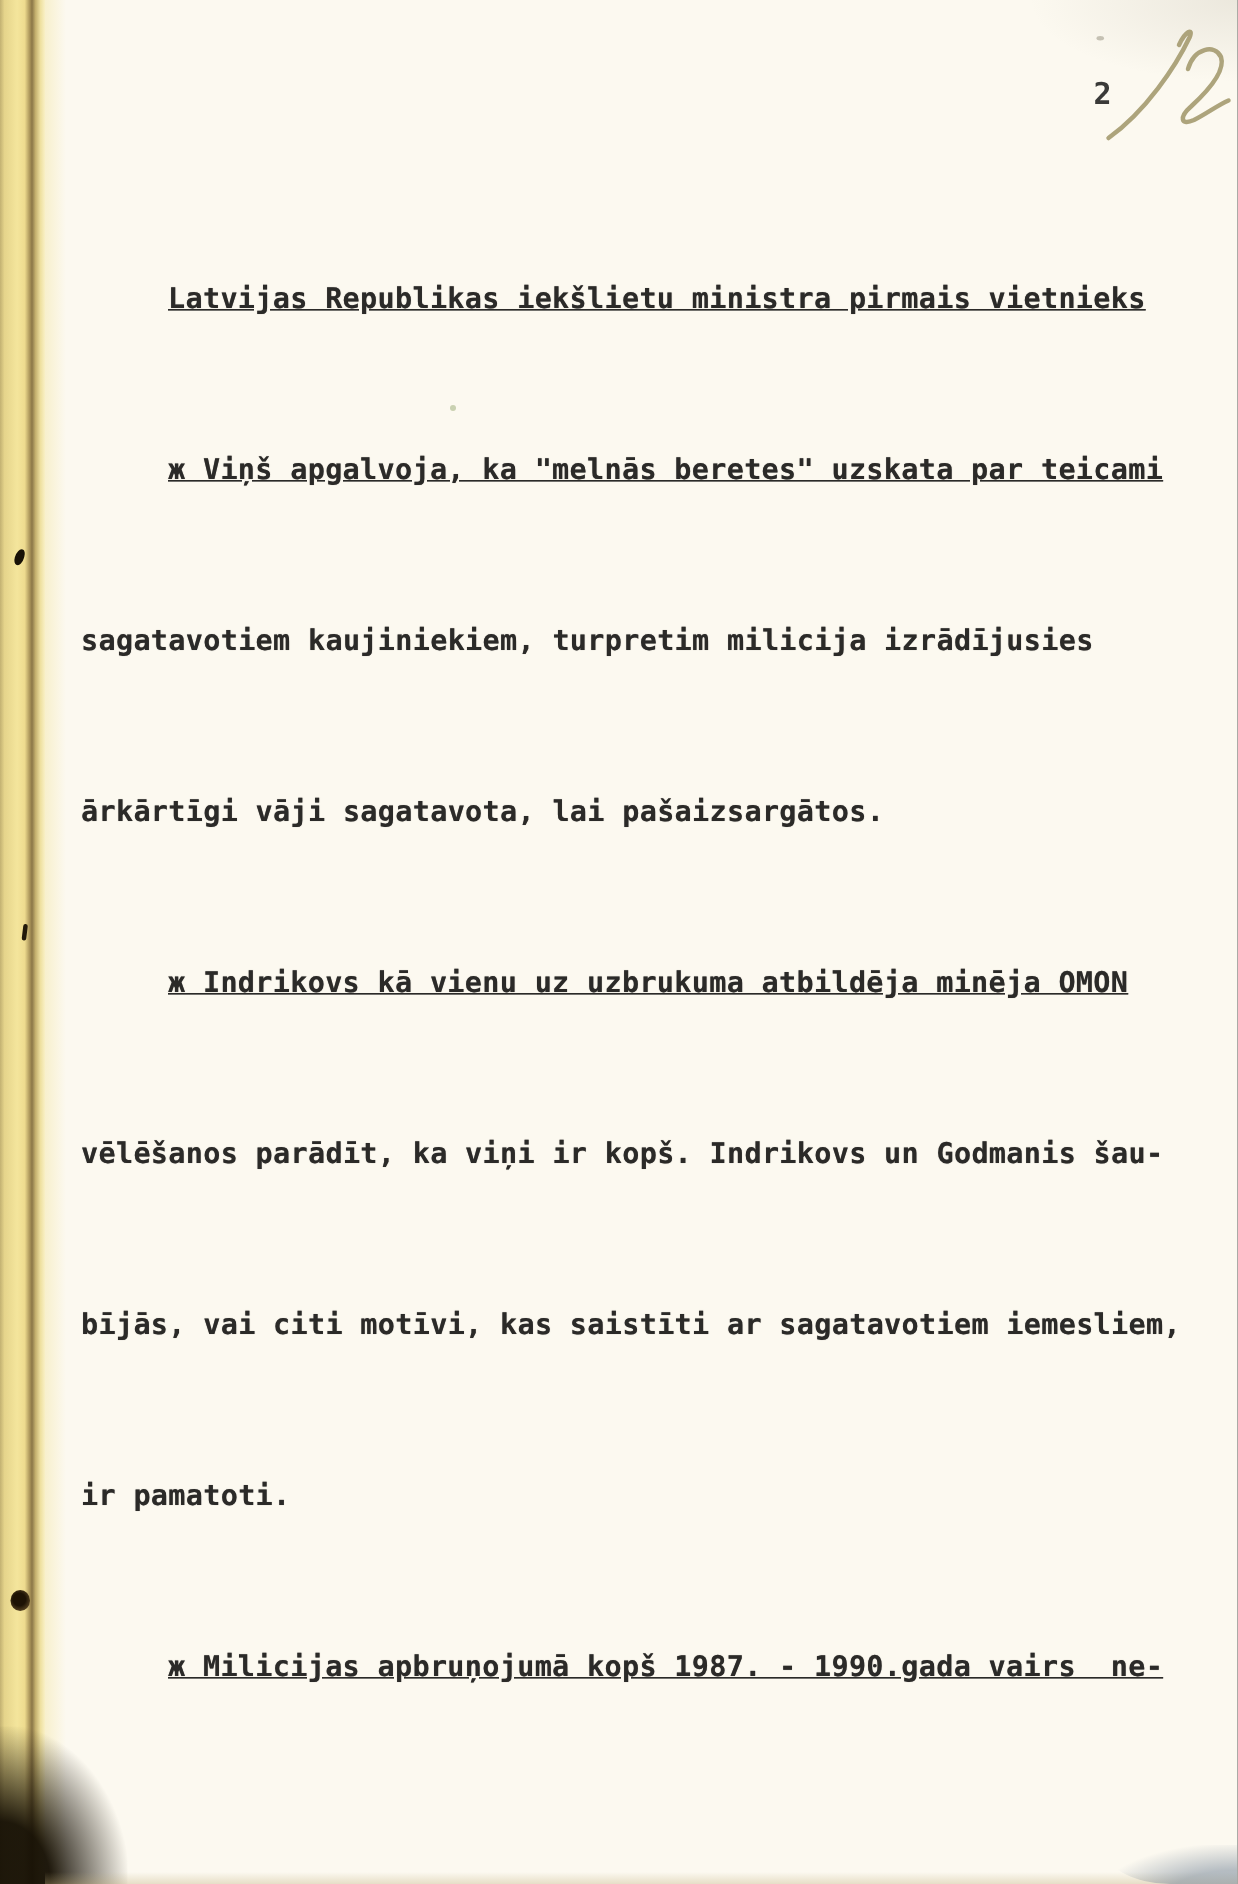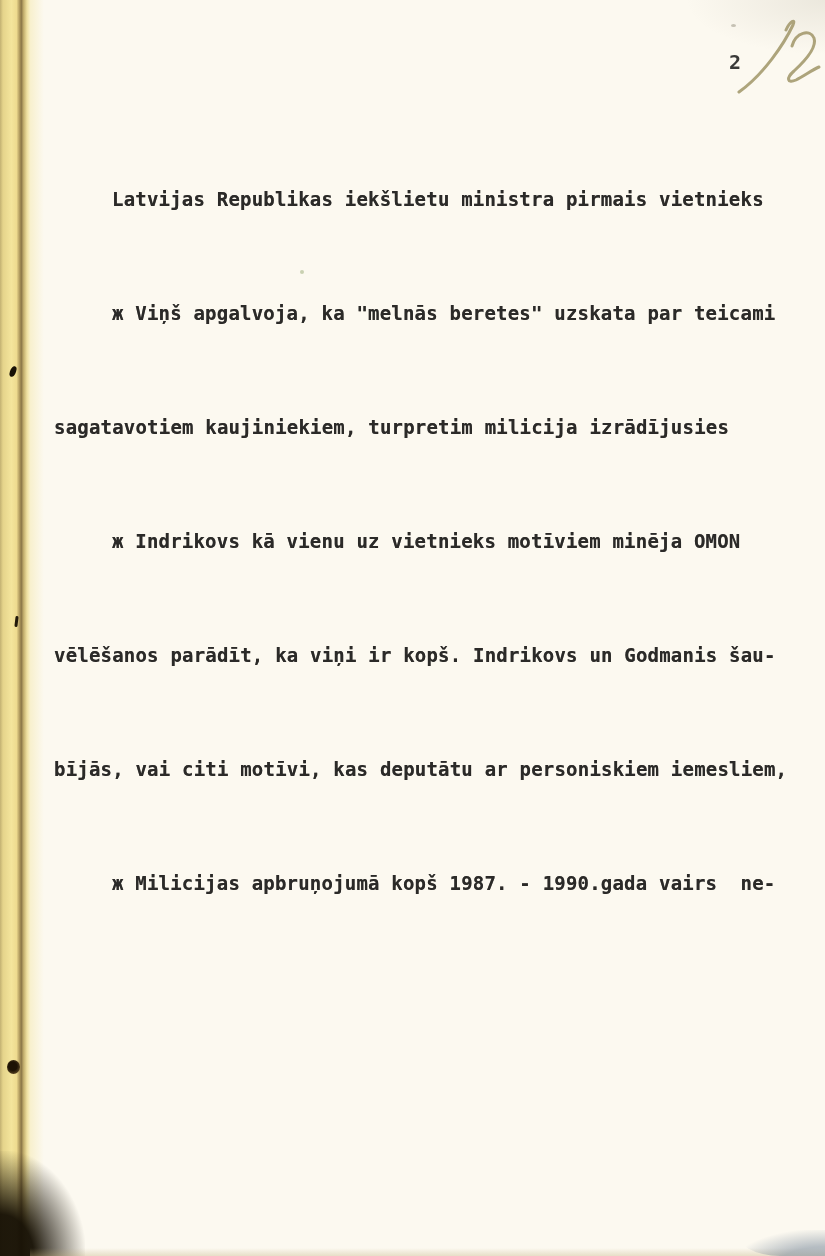--- a/index.html
+++ b/index.html
@@ -45,21 +45,21 @@
     left: 54px; top: 104px;
     font-size: 19px;
     font-weight: bold;
     line-height: 38px;
     letter-spacing: .2px;
     color: #2b2a28;
     white-space: pre;
     text-shadow: 0 0 .5px rgba(43,42,40,.6);
   }
   .line { height: 38px; }
-  .line.indent { padding-left: 58px; }
+  .line.indent { padding-left: 58px; text-decoration: underline; }
 
   
   .page-number {
     position: absolute;
     left: 729px; top: 50px;
     font-size: 20px;
     font-weight: bold;
     color: #3a3a38;
     letter-spacing: 0;
   }
@@ -148,23 +148,25 @@
       <path d="M66 32 C70 18 84 15 88 24 C91 33 80 46 68 57 C60 64 61 70 70 66 C78 62 86 56 93 53"></path>
     </g>
   </svg>
 
   <div class="page-number">2</div>
 
   <div class="text-block">
     <div class="line indent">Latvijas Republikas iekšlietu ministra pirmais vietnieks</div>
     <div class="line indent">ж Viņš apgalvoja, ka "melnās beretes" uzskata par teicami</div>
     <div class="line">sagatavotiem kaujiniekiem, turpretim milicija izrādījusies</div>
-    <div class="line indent">ж Indrikovs kā vienu uz vietnieks motīviem minēja OMON</div>
+    <div class="line">ārkārtīgi vāji sagatavota, lai pašaizsargātos.</div>
+    <div class="line indent">ж Indrikovs kā vienu uz uzbrukuma atbildēja minēja OMON</div>
     <div class="line">vēlēšanos parādīt, ka viņi ir kopš. Indrikovs un Godmanis šau-</div>
-    <div class="line">bījās, vai citi motīvi, kas deputātu ar personiskiem iemesliem,</div>
+    <div class="line">bījās, vai citi motīvi, kas saistīti ar sagatavotiem iemesliem,</div>
+    <div class="line">ir pamatoti.</div>
     <div class="line indent">ж Milicijas apbruņojumā kopš 1987. - 1990.gada vairs  ne-</div>
     
     
     
     
     
     
     
   </div>
 

